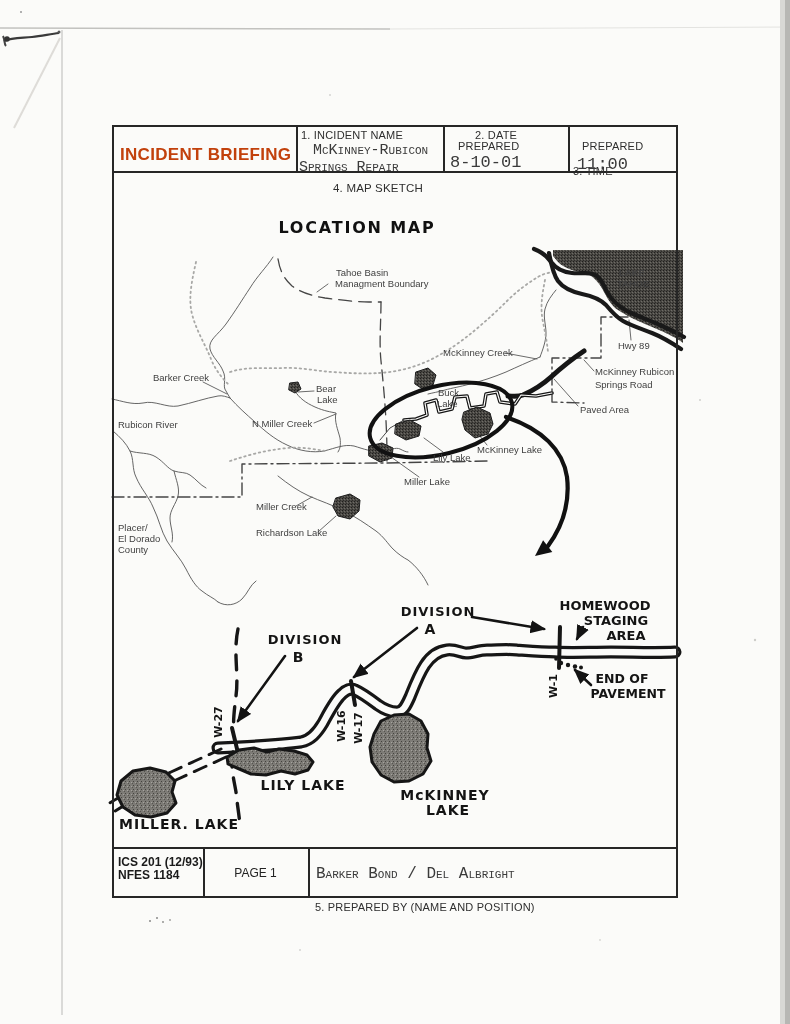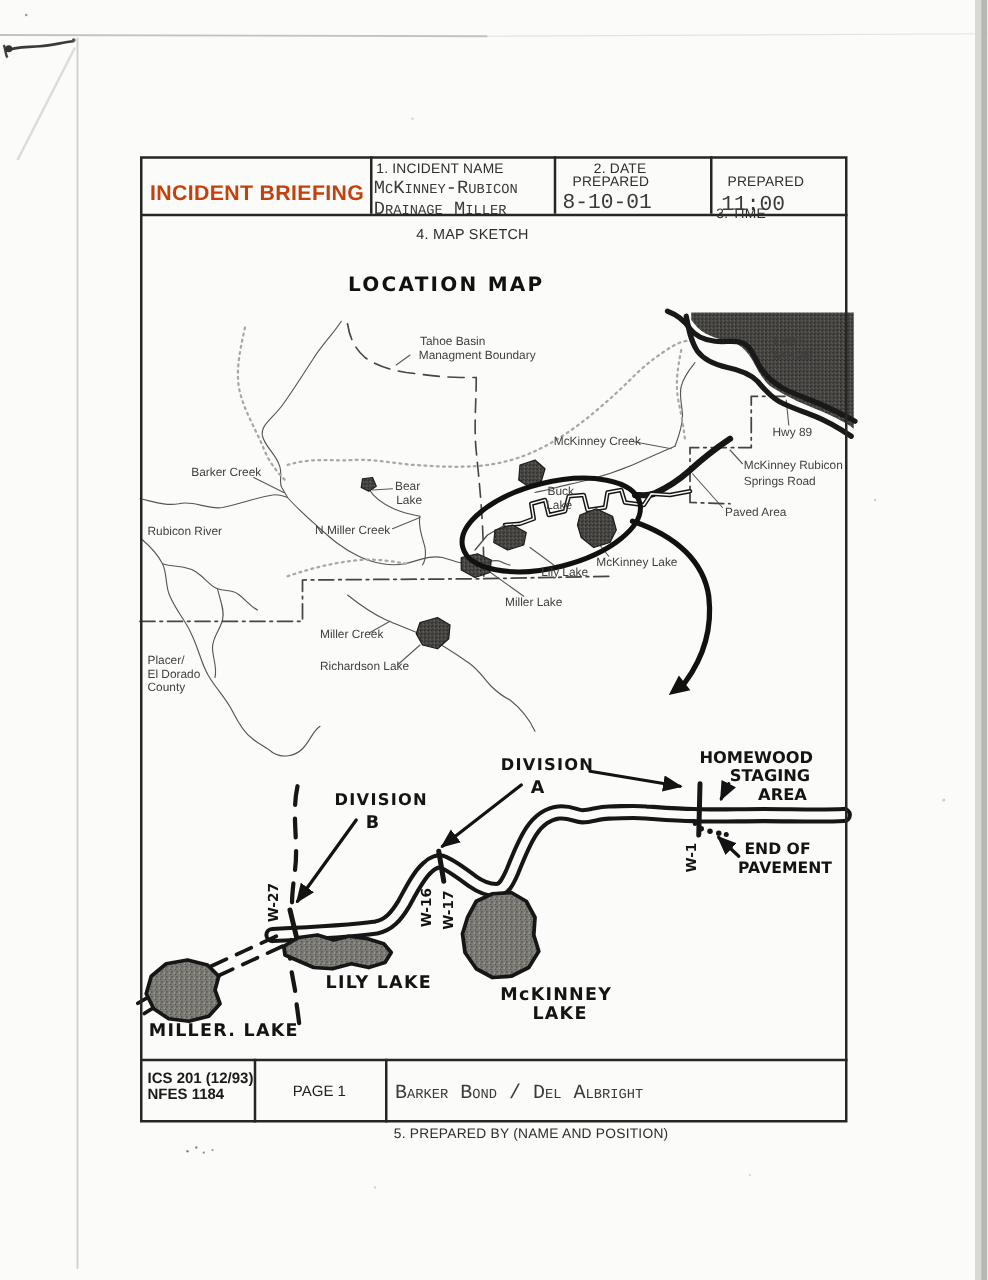--- a/index.html
+++ b/index.html
@@ -219,22 +219,22 @@
 </svg>
 
 <div class="abs formbox" style="left:112px; top:125px; width:566px; height:773px; background:transparent;"></div>
 <div class="abs" style="left:112px; top:171px; width:566px; height:0; border-top:2px solid #262626;"></div>
 <div class="abs" style="left:296px; top:125px; width:0; height:46px; border-left:2px solid #262626;"></div>
 <div class="abs" style="left:443px; top:125px; width:0; height:46px; border-left:2px solid #262626;"></div>
 <div class="abs" style="left:568px; top:125px; width:0; height:46px; border-left:2px solid #262626;"></div>
 
 <div class="abs bold" style="left:120px; top:145px; font-size:17px; letter-spacing:.3px; color:#c2410c;">INCIDENT BRIEFING</div>
 <div class="abs lbl" style="left:301px; top:129px;">1. INCIDENT NAME</div>
-<div class="abs typed" style="left:299px; top:142px; font-size:15px;">McKinney-Rubicon</div>
-<div class="abs typed" style="left:299px; top:159px; font-size:15px;">Drainage Miller</div>
+<div class="abs typed" style="left:299px; top:142px; font-size:15px;padding-left:14px;">McKinney-Rubicon</div>
+<div class="abs typed" style="left:299px; top:159px; font-size:15px;">Springs Repair</div>
 <div class="abs lbl" style="left:449px; top:129px;margin-left:26px;">2. DATE</div>
 <div class="abs lbl" style="left:458px; top:140px;">PREPARED</div>
 <div class="abs typed" style="left:450px; top:153px; font-size:17px;">8-10-01</div>
 <div class="abs lbl" style="left:573px; top:129px;margin-top:36px;">3. TIME</div>
 <div class="abs lbl" style="left:582px; top:140px;">PREPARED</div>
 <div class="abs typed" style="left:577px; top:155px; font-size:17px;">11:00</div>
 <div class="abs lbl" style="left:333px; top:182px; font-size:11.5px;">4. MAP SKETCH</div>
 
 <div class="abs" style="left:112px; top:847px; width:566px; height:0; border-top:2px solid #262626;"></div>
 <div class="abs" style="left:203px; top:847px; width:0; height:51px; border-left:2px solid #262626;"></div>

